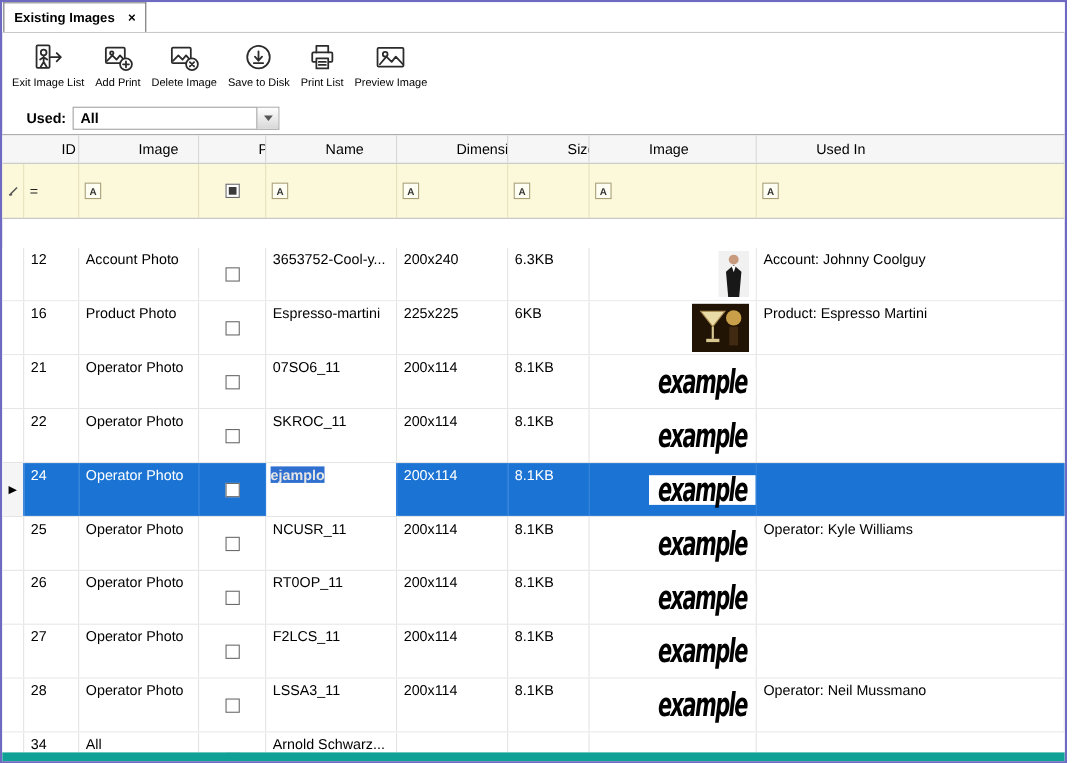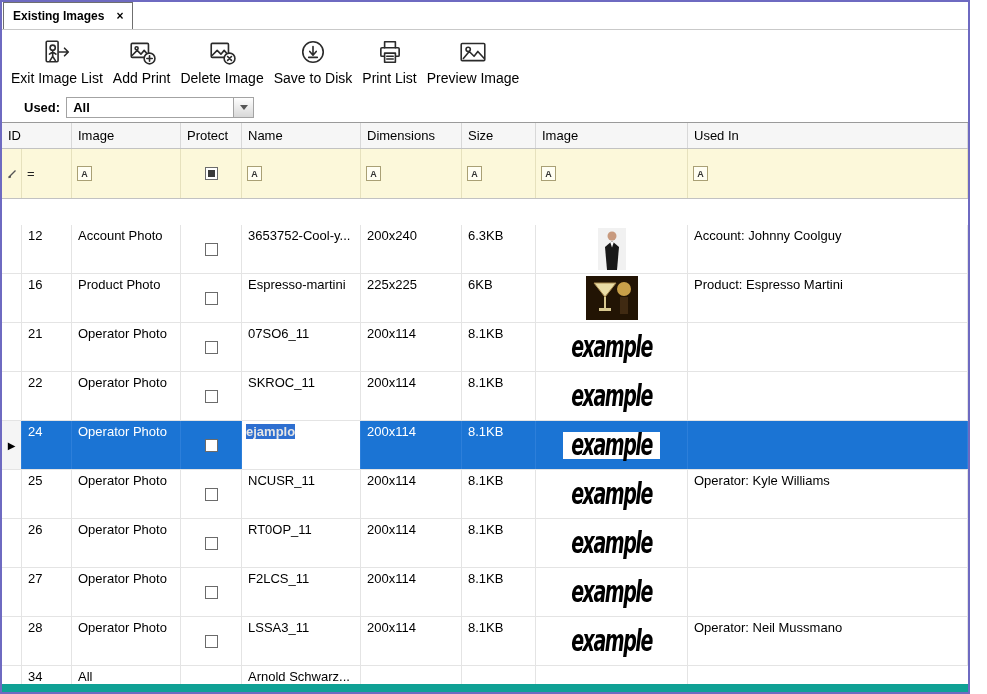--- a/index.html
+++ b/index.html
@@ -28,21 +28,21 @@
   }
   .tab-close { font-weight:bold; font-size:12px; cursor:pointer; line-height:1; }
 
   
   .toolbar { height:62px; flex:0 0 62px; display:flex; align-items:flex-start; padding:2px 2px 0 4px; }
   .toolbar-btn {
     display:flex; flex-direction:column; align-items:center;
     padding:3px 5px 2px; gap:1px; cursor:pointer;
   }
   .toolbar-btn .tb-icon { width:32px; height:34px; display:flex; align-items:center; justify-content:center; }
-  .toolbar-btn .tb-label { font-size:14px; color:#000; white-space:nowrap; }
+  .toolbar-btn .tb-label { font-size:10px; color:#000; white-space:nowrap; }
   .toolbar-btn.highlighted {
     background:#f4664c;
     border:3px solid #5a4ec7;
     padding:0 2px 2px;
     margin-top:-2px;
   }
   svg.ic { stroke:#2b2b2b; fill:none; stroke-width:1.5; stroke-linecap:round; stroke-linejoin:round; }
 
   
   .type-row { height:30px; flex:0 0 30px; display:flex; align-items:center; padding-left:22px; gap:6px; }
@@ -54,21 +54,21 @@
   .combo-value { flex:1; display:flex; align-items:center; padding:0 6px; font-size:13px; font-weight:bold; }
   .combo-btn { width:20px; background:linear-gradient(#fefefe,#d8d8d8); border-left:1px solid #a3a3a3; display:flex; align-items:center; justify-content:center; }
   .chev { width:0; height:0; border-left:4px solid transparent; border-right:4px solid transparent; border-top:5px solid #555; }
 
   
   .grid { flex:1 1 auto; display:flex; flex-direction:column; border-top:1px solid #9a9a9a; overflow:hidden; }
   .grid-header {
     display:grid; grid-template-columns:70px 109px 61px 119px 101px 74px 152px 1fr;
     height:26px; flex:0 0 26px; background:#f6f6f6; border-bottom:1px solid #c2c2c2;
   }
-  .header-cell { display:flex; align-items:center; padding:0 6px; font-size:13px; color:#000; border-right:1px solid #d8d8d8; overflow:hidden; }
+  .header-cell { display:flex; align-items:center; padding:0 6px; font-size:13px; color:#000; border-right:1px solid #d8d8d8; overflow:hidden;margin-left:48px; }
 
   .grid-filter-row {
     display:grid; grid-template-columns:20px 50px 109px 61px 119px 101px 74px 152px 1fr;
     height:50px; flex:0 0 50px; background:#fcf8da; border-bottom:1px solid #c2c2c2;
   }
   .filter-cell { display:flex; align-items:center; padding:0 5px; border-right:1px solid #e6e1bd; font-size:13px; overflow:hidden; }
   .a-box {
     width:15px; height:15px; border:1px solid #a9a075; background:#fffef2;
     display:flex; align-items:center; justify-content:center;
     font-size:9px; font-weight:bold; color:#333; cursor:pointer;
@@ -76,21 +76,21 @@
   .eq { font-size:13px; color:#222; }
 
   .grid-body { flex:1 1 auto; overflow:hidden;margin-top:26px; }
   .grid-row {
     display:grid; grid-template-columns:20px 50px 109px 61px 119px 101px 74px 152px 1fr;
     height:49px; border-bottom:1px solid #e4e4e4; background:#fff;
   }
   .cell { padding:3px 6px; font-size:13px; color:#000; border-right:1px solid #e4e4e4; overflow:hidden; white-space:nowrap; }
   .selector-cell { display:flex; align-items:center; justify-content:center; padding:0; }
   .protect-cell { display:flex; align-items:center; justify-content:center; padding:0; }
-  .image-cell { display:flex; align-items:center; justify-content:center; padding:0; }
+  .image-cell { display:flex; align-items:center; justify-content:flex-end; padding:0; }
 
   .grid-row.selected .cell { background:#1b74d4; color:#fff; border-right-color:#2d7fda; }
   .grid-row.selected .cell.selector-cell { background:#f5f5f5; color:#000; }
   .row-arrow { font-size:10px; color:#000; }
 
   .checkbox { width:13px; height:13px; border:1px solid #6b6b6b; background:#fff; cursor:pointer; }
   .checkbox.indeterminate { position:relative; }
   .checkbox.indeterminate::after { content:""; position:absolute; left:2px; top:2px; width:7px; height:7px; background:#3a3a3a; }
 
   .name-cell.editing { padding:0; }

